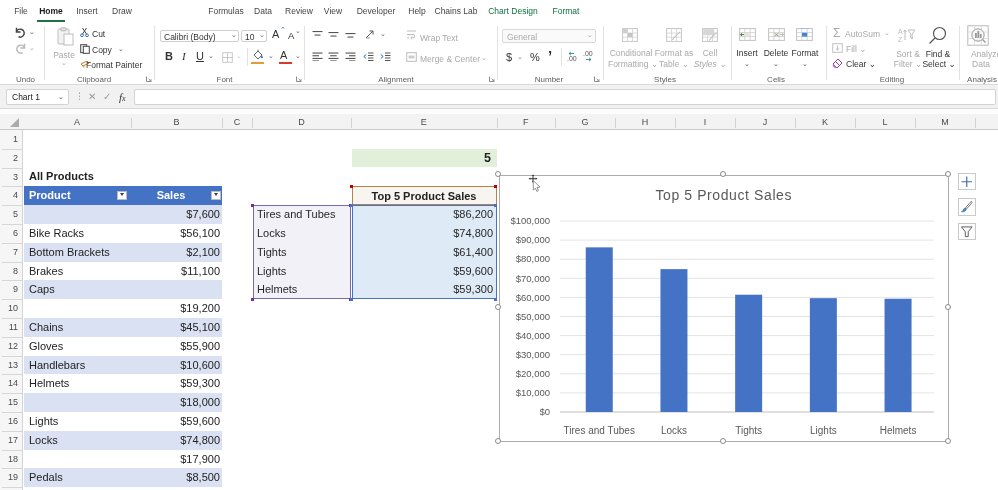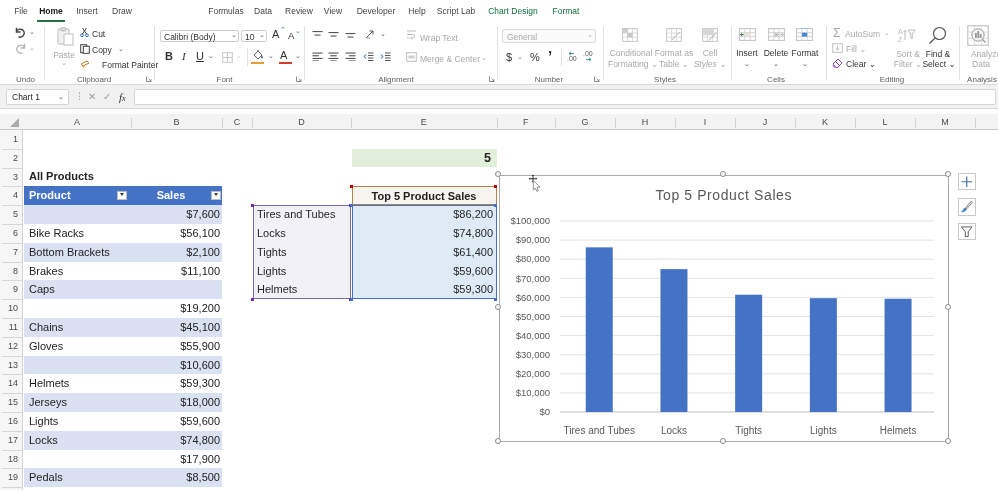--- a/index.html
+++ b/index.html
@@ -30,21 +30,21 @@
 <div class="tab sel" style="left:51px;">Home</div>
 <div class="tab " style="left:87px;">Insert</div>
 <div class="tab " style="left:122px;">Draw</div>
 <div class="tab " style="left:170px;margin-top:28px;">Page Layout</div>
 <div class="tab " style="left:226px;">Formulas</div>
 <div class="tab " style="left:263px;">Data</div>
 <div class="tab " style="left:299px;">Review</div>
 <div class="tab " style="left:333px;">View</div>
 <div class="tab " style="left:376px;">Developer</div>
 <div class="tab " style="left:417px;">Help</div>
-<div class="tab " style="left:456px;">Script Lab</div>
+<div class="tab " style="left:456px;">Chains Lab</div>
 <div class="tab ctx" style="left:513px;">Chart Design</div>
 <div class="tab ctx" style="left:566px;">Format</div>
 <div class="abs" style="left:37px; top:19.5px; width:28px; height:2.5px; background:#217346;"></div>
 <div class="abs" id="ribbon" style="top:22px;left:0;width:998px;height:62px;background:#fff;"></div>
 <div class="sep" style="left:43.5px; top:26px; height:54px;"></div>
 <div class="sep" style="left:154px; top:26px; height:54px;"></div>
 <div class="sep" style="left:303.5px; top:26px; height:54px;"></div>
 <div class="sep" style="left:497px; top:26px; height:54px;"></div>
 <div class="sep" style="left:602.5px; top:26px; height:54px;"></div>
 <div class="sep" style="left:730.5px; top:26px; height:54px;"></div>
@@ -101,21 +101,21 @@
 <svg class="abs" style="left:80px;top:44px;" width="10" height="10" viewBox="0 0 10 10">
       <rect x="0.7" y="0.7" width="6" height="8" fill="#fff" stroke="#444" stroke-width="1"></rect>
       <rect x="3.3" y="2.3" width="6" height="7" fill="#fff" stroke="#444" stroke-width="1"></rect>
     </svg>
 <div class="rtxt" style="left:92px;top:44.5px;">Copy</div>
 <div class="rtxt" style="left:118px;top:44.5px;color:#666;font-size:7px;">⌄</div>
 <svg class="abs" style="left:80px;top:60px;" width="10" height="9" viewBox="0 0 10 9">
       <path d="M1 4 L7 1 L9 3 L3 6 Z" fill="#fff" stroke="#c07a1e" stroke-width="1"></path>
       <path d="M2 6 L5 5 L4 8 Z" fill="#e8a33d"></path>
     </svg>
-<div class="rtxt" style="left:102px;top:60px;">Format Painter</div>
+<div class="rtxt" style="left:86px;top:60px;">Format Painter</div>
 <div class="abs" style="left:160px;top:29.5px;width:79px;height:12.5px;background:#fff;border:1px solid #cfcfcf;border-radius:2px;"></div>
 <div class="rtxt" style="left:164px;top:31.5px;">Calibri (Body)</div>
 <div class="rtxt" style="left:231px;top:30.5px;color:#666;font-size:7px;">⌄</div>
 <div class="abs" style="left:241px;top:29.5px;width:26px;height:12.5px;background:#fff;border:1px solid #cfcfcf;border-radius:2px;"></div>
 <div class="rtxt" style="left:245px;top:31.5px;">10</div>
 <div class="rtxt" style="left:259px;top:30.5px;color:#666;font-size:7px;">⌄</div>
 <div class="rtxt" style="left:272px;top:28px;font-size:11px;color:#333;">A</div>
 <div class="rtxt" style="left:280px;top:26px;color:#2f6fb1;font-size:7px;">⌃</div>
 <div class="rtxt" style="left:288px;top:29.5px;font-size:9.5px;color:#333;">A</div>
 <div class="rtxt" style="left:295px;top:27px;color:#2f6fb1;font-size:7px;">⌄</div>
@@ -408,26 +408,26 @@
 <div class="cell" style="left:139px;top:280.4px;width:81px;text-align:right;margin-top:31px;">$1,500</div>
 <div class="abs" style="left:24px;top:299.20000000000005px;width:198px;height:18.8px;background:#ffffff;"></div>
 <div class="cell" style="left:139px;top:299.20000000000005px;width:81px;text-align:right;">$19,200</div>
 <div class="abs" style="left:24px;top:318.0px;width:198px;height:18.8px;background:#d9e1f2;"></div>
 <div class="cell" style="left:29px;top:318.0px;width:120px;">Chains</div>
 <div class="cell" style="left:139px;top:318.0px;width:81px;text-align:right;">$45,100</div>
 <div class="abs" style="left:24px;top:336.8px;width:198px;height:18.8px;background:#ffffff;"></div>
 <div class="cell" style="left:29px;top:336.8px;width:120px;">Gloves</div>
 <div class="cell" style="left:139px;top:336.8px;width:81px;text-align:right;">$55,900</div>
 <div class="abs" style="left:24px;top:355.6px;width:198px;height:18.8px;background:#d9e1f2;"></div>
+<div class="cell" style="left:29px;top:355.6px;width:120px;">Handlebars</div>
 <div class="cell" style="left:139px;top:355.6px;width:81px;text-align:right;">$10,600</div>
 <div class="abs" style="left:24px;top:374.4px;width:198px;height:18.8px;background:#ffffff;"></div>
 <div class="cell" style="left:29px;top:374.4px;width:120px;">Helmets</div>
 <div class="cell" style="left:139px;top:374.4px;width:81px;text-align:right;">$59,300</div>
 <div class="abs" style="left:24px;top:393.2px;width:198px;height:18.8px;background:#d9e1f2;"></div>
-<div class="cell" style="left:29px;top:393.2px;width:120px;">Jerseys</div>
 <div class="cell" style="left:139px;top:393.2px;width:81px;text-align:right;">$18,000</div>
 <div class="abs" style="left:24px;top:412.0px;width:198px;height:18.8px;background:#ffffff;"></div>
 <div class="cell" style="left:29px;top:412.0px;width:120px;">Lights</div>
 <div class="cell" style="left:139px;top:412.0px;width:81px;text-align:right;">$59,600</div>
 <div class="abs" style="left:24px;top:430.8px;width:198px;height:18.8px;background:#d9e1f2;"></div>
 <div class="cell" style="left:29px;top:430.8px;width:120px;">Locks</div>
 <div class="cell" style="left:139px;top:430.8px;width:81px;text-align:right;">$74,800</div>
 <div class="abs" style="left:24px;top:449.6px;width:198px;height:18.8px;background:#ffffff;"></div>
 <div class="cell" style="left:139px;top:449.6px;width:81px;text-align:right;">$17,900</div>
 <div class="abs" style="left:24px;top:468.40000000000003px;width:198px;height:18.8px;background:#d9e1f2;"></div>

